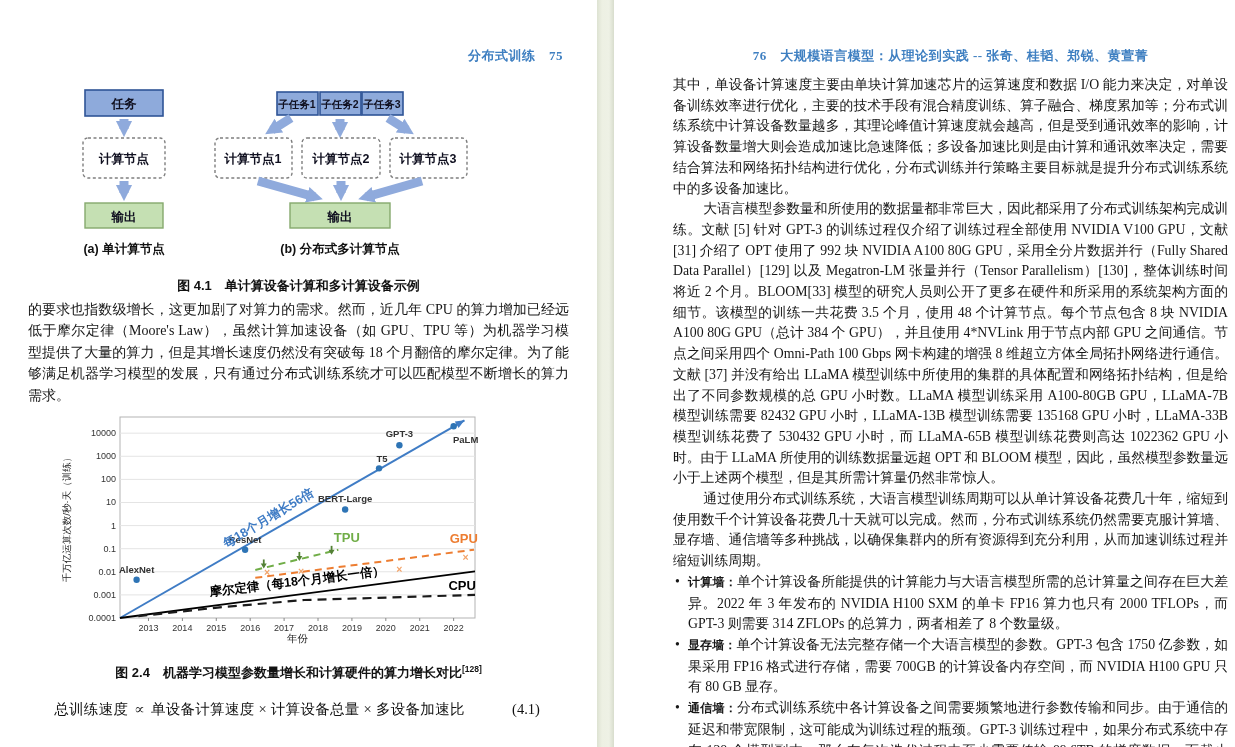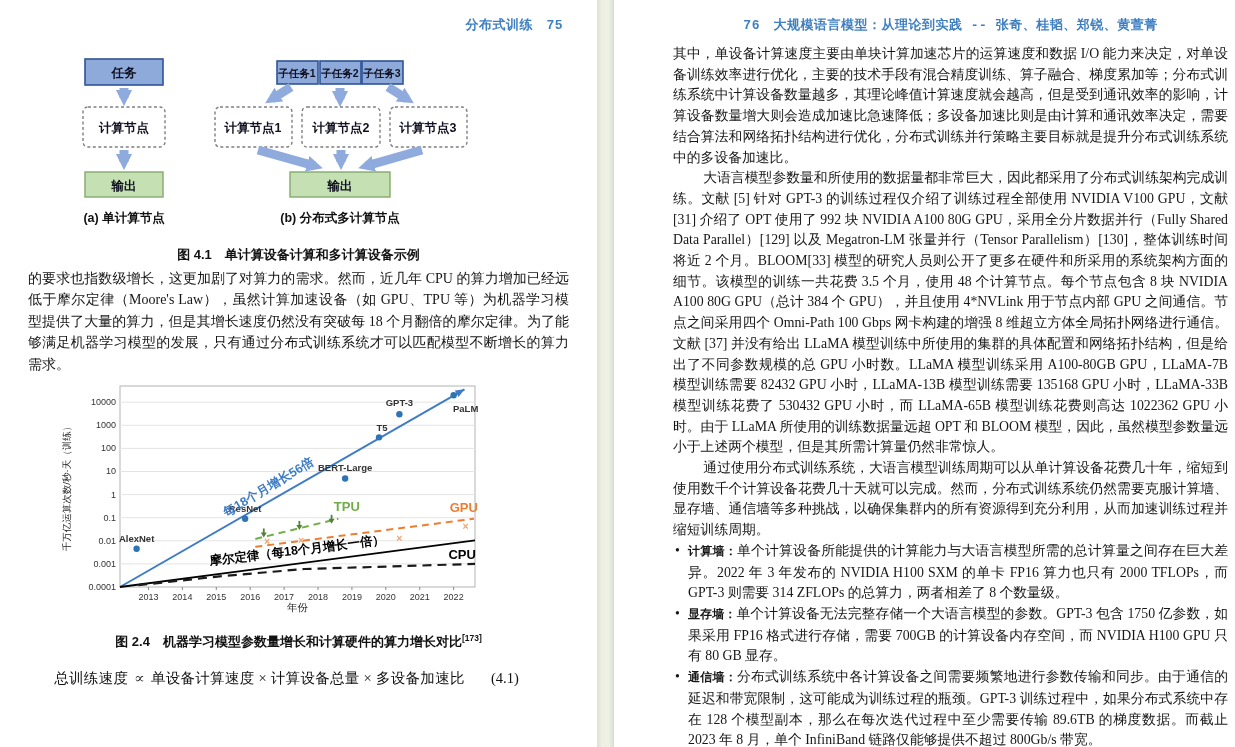--- a/index.html
+++ b/index.html
@@ -1,41 +1,41 @@
 <!DOCTYPE html>
 <html><head>
 <meta charset="utf-8">
 <style>
   html,body{margin:0;padding:0;background:#fff;width:1235px;height:747px;overflow:hidden;}
   .spread{display:flex;width:1235px;height:747px;}
   .page{background:#fff;box-sizing:border-box;}
   .page-left{width:597px;padding:16px 28px 0 28px;}
   .gutter{width:17px;background:linear-gradient(90deg,#dde2d2 0%,#edf0e3 30%,#eef1e5 70%,#d8ddcd 100%);}
   .page-right{flex:1;padding:16px 7px 0 59px;}
-  .running-head{font-family:Liberation Mono, monospace;font-size:13px;font-weight:600;color:#3e7fc1;letter-spacing:.5px;}
+  .running-head{font-family:Liberation Serif, serif;font-size:13px;font-weight:600;color:#3e7fc1;letter-spacing:.5px;margin-top:31px;}
   .head-left{text-align:right;padding-right:6px;}
   .head-right{text-align:center;}
   .body-text{font-family:"Liberation Serif",serif;font-size:13.8px;line-height:20.7px;color:#161616;text-align:justify;margin:0;}
   .left-body{font-size:14px;line-height:21.4px;}
   .indent{text-indent:2.2em;}
   .fig-caption{font-family:Liberation Sans, sans-serif;font-weight:bold;font-size:13px;color:#111;text-align:center;}
   .fig-caption sup{font-size:8.5px;}.mt8{margin-top:4px;}.mt10{margin-top:10px;}.mt12{margin-top:12px;}.mt14{margin-top:10px;}
   .diagram-wrap{margin:20px 0 0 2px;}
   .chart-wrap{margin:4px 0 0 30px;}
   svg text{font-family:"Liberation Sans",sans-serif;}
   .box-label{font-size:12.5px;font-weight:bold;fill:#101020;text-anchor:middle;}
   .sub-label{font-size:10.5px;font-weight:bold;fill:#101020;text-anchor:middle;}
   .diag-caption{font-size:12.5px;font-weight:bold;fill:#111;text-anchor:middle;}
   .task-box{fill:#8eaadb;stroke:#2f5496;stroke-width:1.6;}
   .node-box{fill:#ffffff;stroke:#7f7f7f;stroke-width:1.4;stroke-dasharray:3,2.5;}
   .out-box{fill:#c5e0b3;stroke:#85a96d;stroke-width:1.4;}
   .blk-arrow{stroke:#8faadc;stroke-width:9;fill:none;marker-end:url(#barrow);}
   .formula-row{display:flex;align-items:baseline;font-family:"Liberation Serif",serif;font-size:14.5px;color:#111;margin-top:18px;}
   .formula-body{flex:1;text-align:center;letter-spacing:.3px;}
-  .formula-no{width:70px;text-align:left;padding-right:8px;}
+  .formula-no{width:70px;text-align:center;padding-right:8px;}
   ul.walls{list-style:none;margin:0;padding:0;}
   ul.walls li{position:relative;padding-left:15px;margin:0;}
   ul.walls .bullet{position:absolute;left:2px;}
   ul.walls b{font-family:Liberation Mono, monospace;font-size:12px;}
 </style>
 </head>
 <body>
 
 <div class="spread">
 
@@ -159,21 +159,21 @@
           <text x="212.5444126074436" y="111.51789160112736" text-anchor="middle" font-size="12.5" fill="#3f7cc5" font-weight="bold" transform="rotate(-31 212.5444126074436 111.51789160112736)">每18个月增长56倍</text>
           <text x="239.6695319961794" y="175.30923644343284" text-anchor="middle" font-size="12.5" fill="#000000" font-weight="bold" transform="rotate(-7 239.6695319961794 175.30923644343284)">摩尔定律（每18个月增长一倍）</text>
           <text x="288.8338108882457" y="131.734824238108" text-anchor="middle" font-size="13" fill="#70ad47" font-weight="bold">TPU</text>
           <text x="405.8108882521438" y="132.51706696448207" text-anchor="middle" font-size="13" fill="#ed7d31" font-weight="bold">GPU</text>
           <text x="404.1155682903497" y="180.1806762627769" text-anchor="middle" font-size="13" fill="#000000" font-weight="bold">CPU</text>
           <text x="239.5" y="232" text-anchor="middle" font-size="10.5" fill="#222">年份</text>
           <text x="12" y="107.5" text-anchor="middle" font-size="9.5" fill="#222" transform="rotate(-90 12 107.5)">千万亿运算次数/秒·天（训练）</text>
         </svg>
     </div>
 
-    <div class="fig-caption mt12"><span>图 2.4　机器学习模型参数量增长和计算硬件的算力增长对比</span><sup>[173]</sup></div>
+    <div class="fig-caption mt12"><span>图 2.4　机器学习模型参数量增长和计算硬件的算力增长对比</span><sup>[128]</sup></div>
 
 
     <div class="formula-row">
       <span class="formula-body">总训练速度 ∝ 单设备计算速度 × 计算设备总量 × 多设备加速比</span>
       <span class="formula-no">(4.1)</span>
     </div>
   </div>
 
   <div class="gutter"></div>
 

